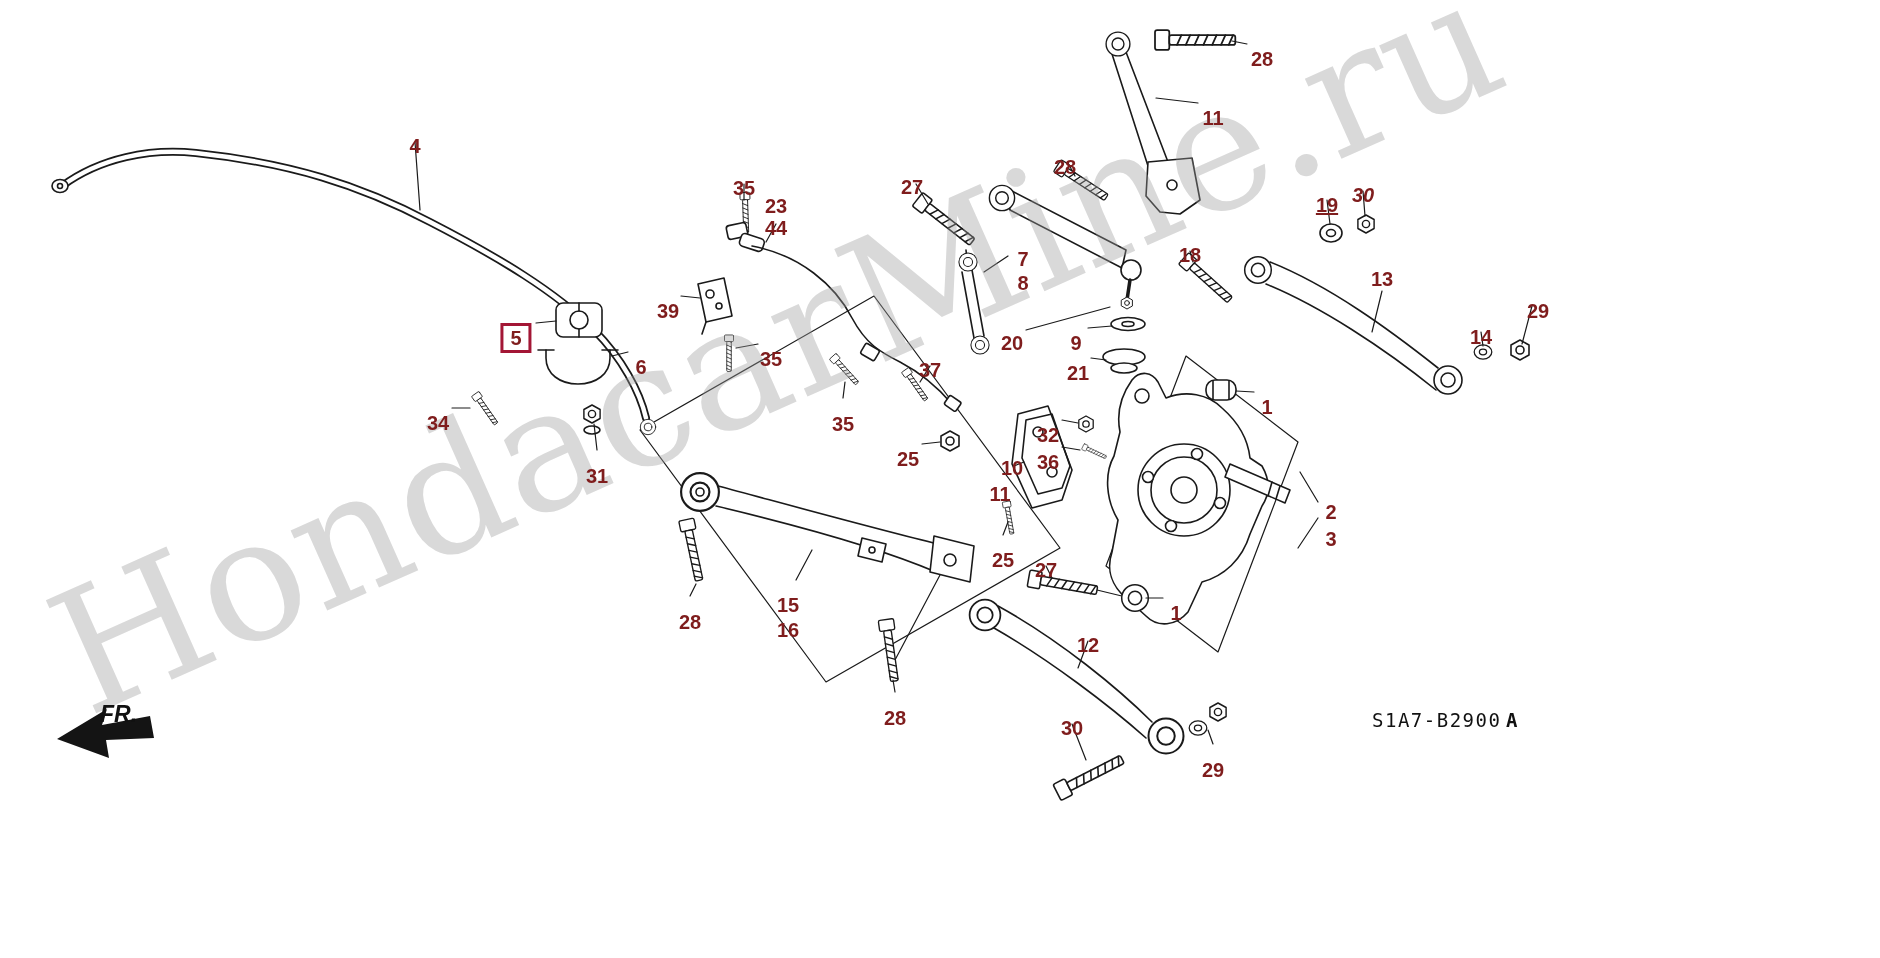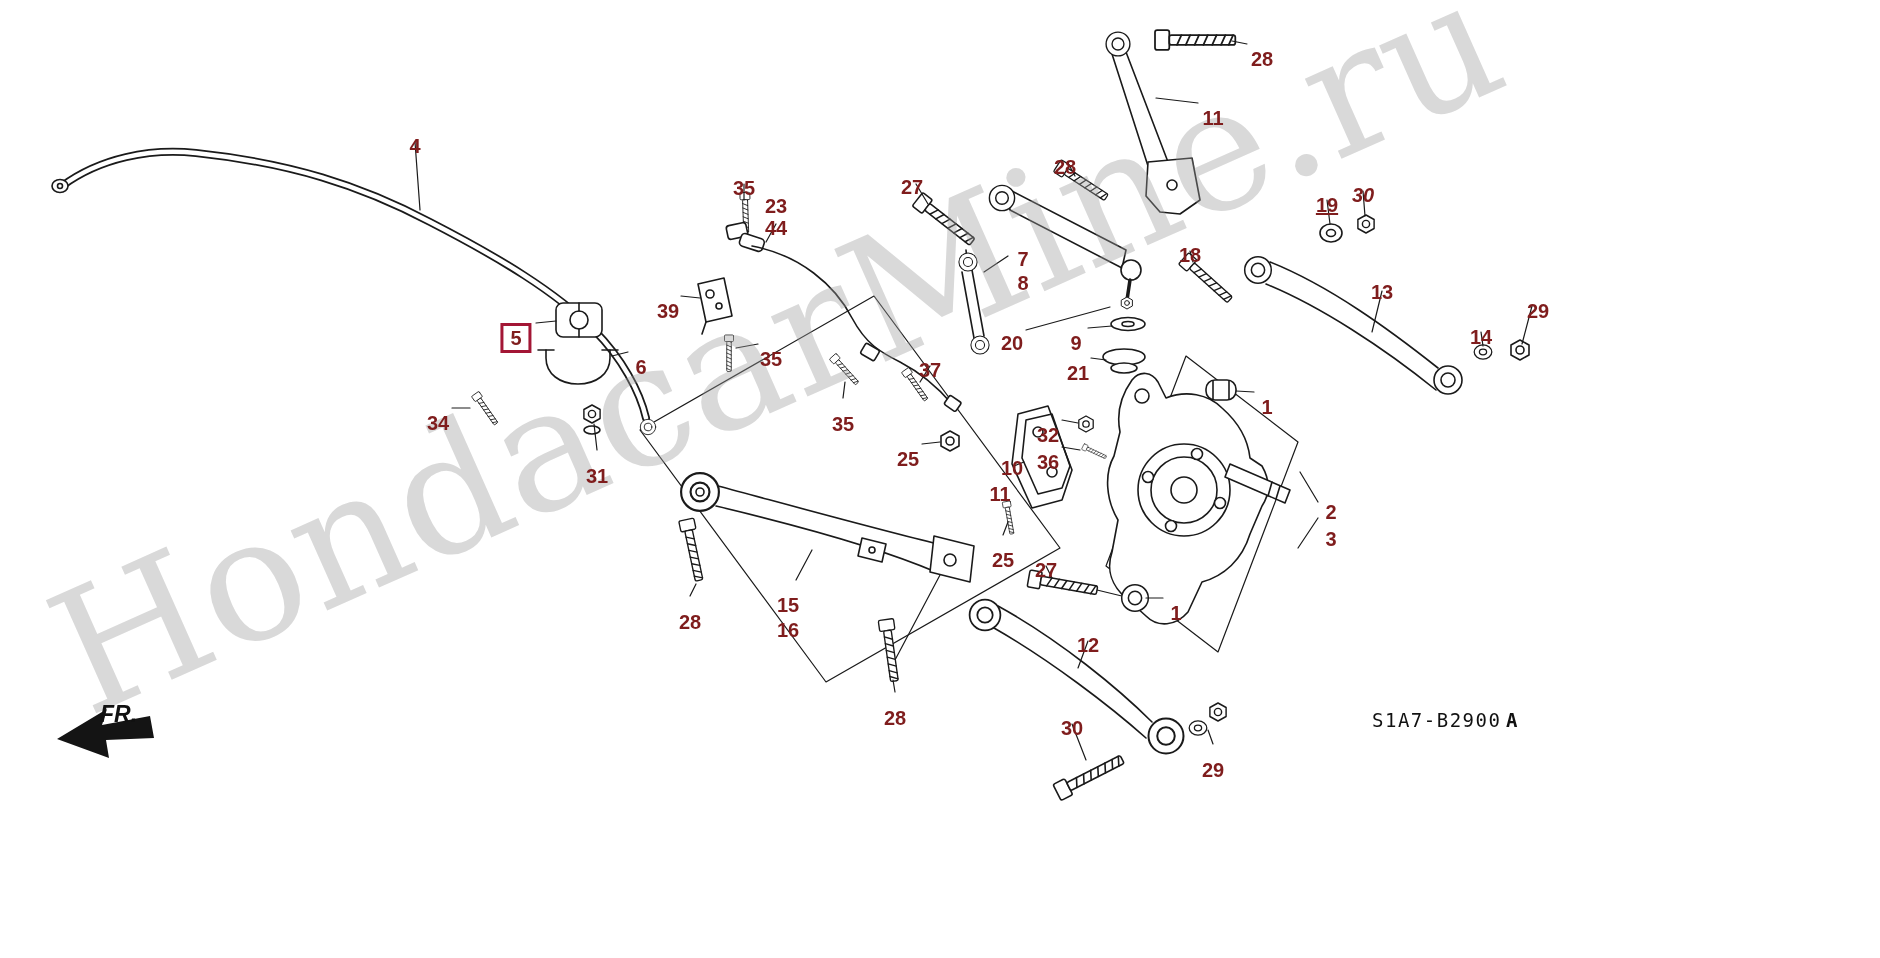--- a/index.html
+++ b/index.html
@@ -241,21 +241,21 @@
       <div class="callout" style="left: 744px; top: 173px;">35</div>
       <div class="callout" style="left: 776px; top: 191px;">23</div>
       <div class="callout" style="left: 776px; top: 213px;">44</div>
       <div class="callout" style="left: 912px; top: 172px;">27</div>
       <div class="callout" style="left: 1065px; top: 152px;">28</div>
       <div class="callout" style="left: 1327px; top: 190px; text-decoration: underline;">19</div>
       <div class="callout" style="left: 1363px; top: 180px; font-style: italic;">30</div>
       <div class="callout" style="left: 1023px; top: 244px;">7</div>
       <div class="callout" style="left: 1023px; top: 268px;">8</div>
       <div class="callout" style="left: 1190px; top: 240px;">18</div>
-      <div class="callout" style="left: 1382px; top: 277px;">13</div>
+      <div class="callout" style="left: 1382px; top: 264px;">13</div>
       <div class="callout" style="left: 1538px; top: 296px;">29</div>
       <div class="callout" style="left: 1481px; top: 322px;">14</div>
       <div class="callout" style="left: 668px; top: 296px;">39</div>
       <div class="callout highlighted" style="left: 516px; top: 323px; border-color: rgb(163, 22, 53);">5</div>
       <div class="callout" style="left: 641px; top: 352px;">6</div>
       <div class="callout" style="left: 1012px; top: 328px;">20</div>
       <div class="callout" style="left: 1076px; top: 328px;">9</div>
       <div class="callout" style="left: 1078px; top: 358px; text-align: center;">21</div>
       <div class="callout" style="left: 771px; top: 344px;">35</div>
       <div class="callout" style="left: 930px; top: 355px;">37</div>

